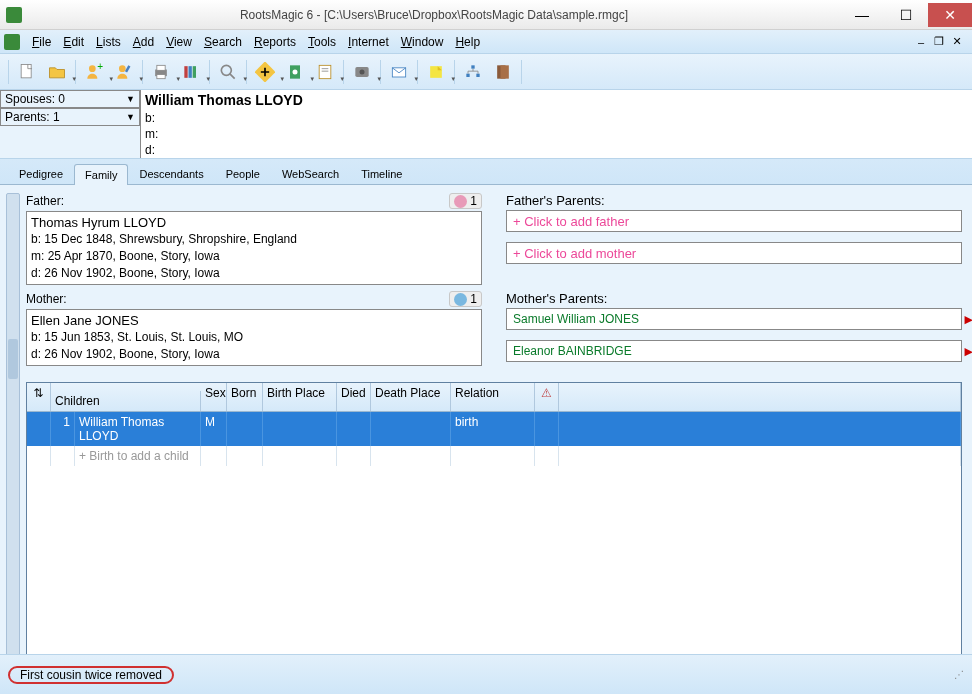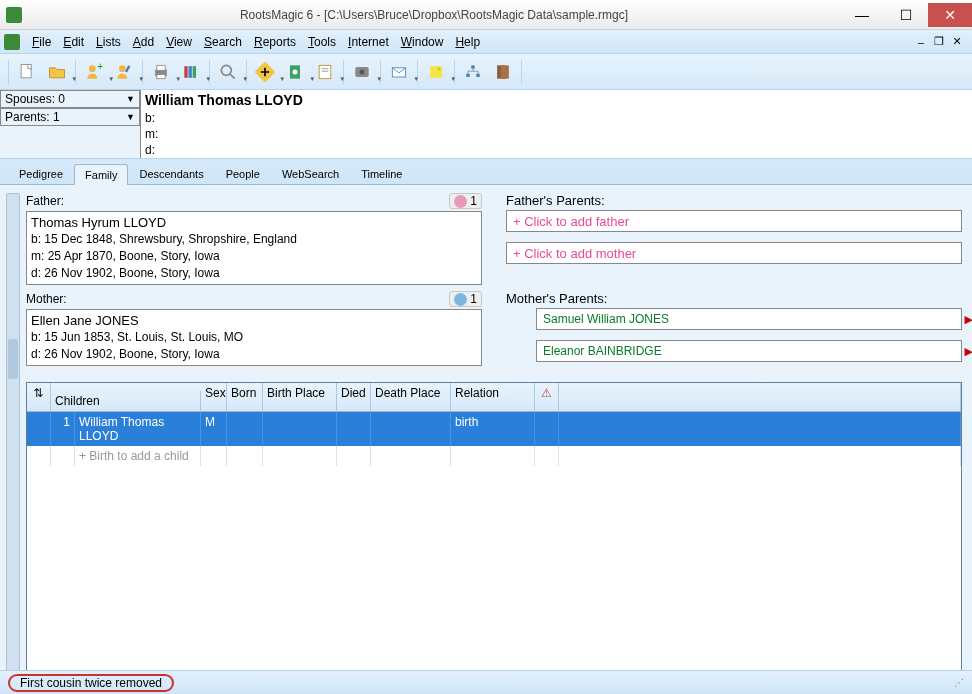--- a/index.html
+++ b/index.html
@@ -47,36 +47,36 @@
 .badge { display:inline-flex; align-items:center; gap:3px; background:#eee; border:1px solid #c8c8c8; border-radius:3px; padding:0 4px; font-size:11px;}
 .badge .bic { width:13px; height:13px; border-radius:50%; display:inline-block;}
 .badge .bic.pink { background:#e89ab8;}
 .badge .bic.blue { background:#7ab8e0;}
 .parent-box { background:#fff; border:1px solid #888; padding:2px 4px; font-size:13px; line-height:17px;}
 .parent-box .pname { font-size:13px;}
 
 .gp-col { flex:1; }
 .gp-label { font-size:13px; margin-bottom:2px;}
 .gp-box { background:#fff; border:1px solid #888; padding:2px 6px; margin-bottom:10px; font-size:13px; color:#ec4899; position:relative; height:22px; display:flex; align-items:center;}
-.gp-box.has { color:#0a7a2a;margin-left:30px; }
+.gp-box.has { color:#0a7a2a; }
 .gp-box .tri { position:absolute; right:-12px; top:4px; color:#c00; font-size:11px;}
 
 .children-area { flex:1; display:flex; flex-direction:column; margin-top:4px;}
 .ctable { border:1px solid #6080a0; background:#fff; flex:1; display:flex; flex-direction:column; overflow:hidden;}
 .chdr { display:flex; background:linear-gradient(#e8f3fc,#d5e9f9); border-bottom:1px solid #9bb8d0;}
 .ccell { border-right:1px solid #b0c8de; padding:3px 4px; font-size:12px;}
 .c-sort{width:24px; text-align:center;} .c-num{width:24px;text-align:right;} .c-name{width:150px;margin-top:8px;} .c-sex{width:26px;} .c-born{width:36px;} .c-bplace{width:74px;} .c-died{width:34px;} .c-dplace{width:80px;} .c-rel{width:84px;} .c-warn{width:24px;text-align:center;} .c-rest{flex:1;}
 .crow { display:flex; }
 .crow.sel { background:#2a7fd8; color:#fff;}
 .crow .ccell { border-right:1px solid #d8e4ee; padding:3px 4px;}
 .crow.sel .ccell { border-right-color:#4a95e0;}
 .crow.add { color:#999;}
 .cbody { flex:1; background:#fff;}
 
-.status-bar { position:absolute; bottom:0; left:0; right:0; height:24px; background:linear-gradient(#e2f0fb,#cfe6f8); border-top:1px solid #b8d4ea; display:flex; align-items:center; padding:0 8px; font-size:12px;}
+.status-bar { position:absolute; bottom:0; left:0; right:0; height:40px; background:linear-gradient(#e2f0fb,#cfe6f8); border-top:1px solid #b8d4ea; display:flex; align-items:center; padding:0 8px; font-size:12px;}
 .status-text { border:2px solid #d03030; border-radius:12px; padding:0 10px; }
 .grip { margin-left:auto; color:#888; font-size:10px;}
 </style>
 </head>
 <body>
 
 <div class="title-bar">
   <span class="icon"></span>
   <div class="title">RootsMagic 6 - [C:\Users\Bruce\Dropbox\RootsMagic Data\sample.rmgc]</div>
   <div class="win-btns">

